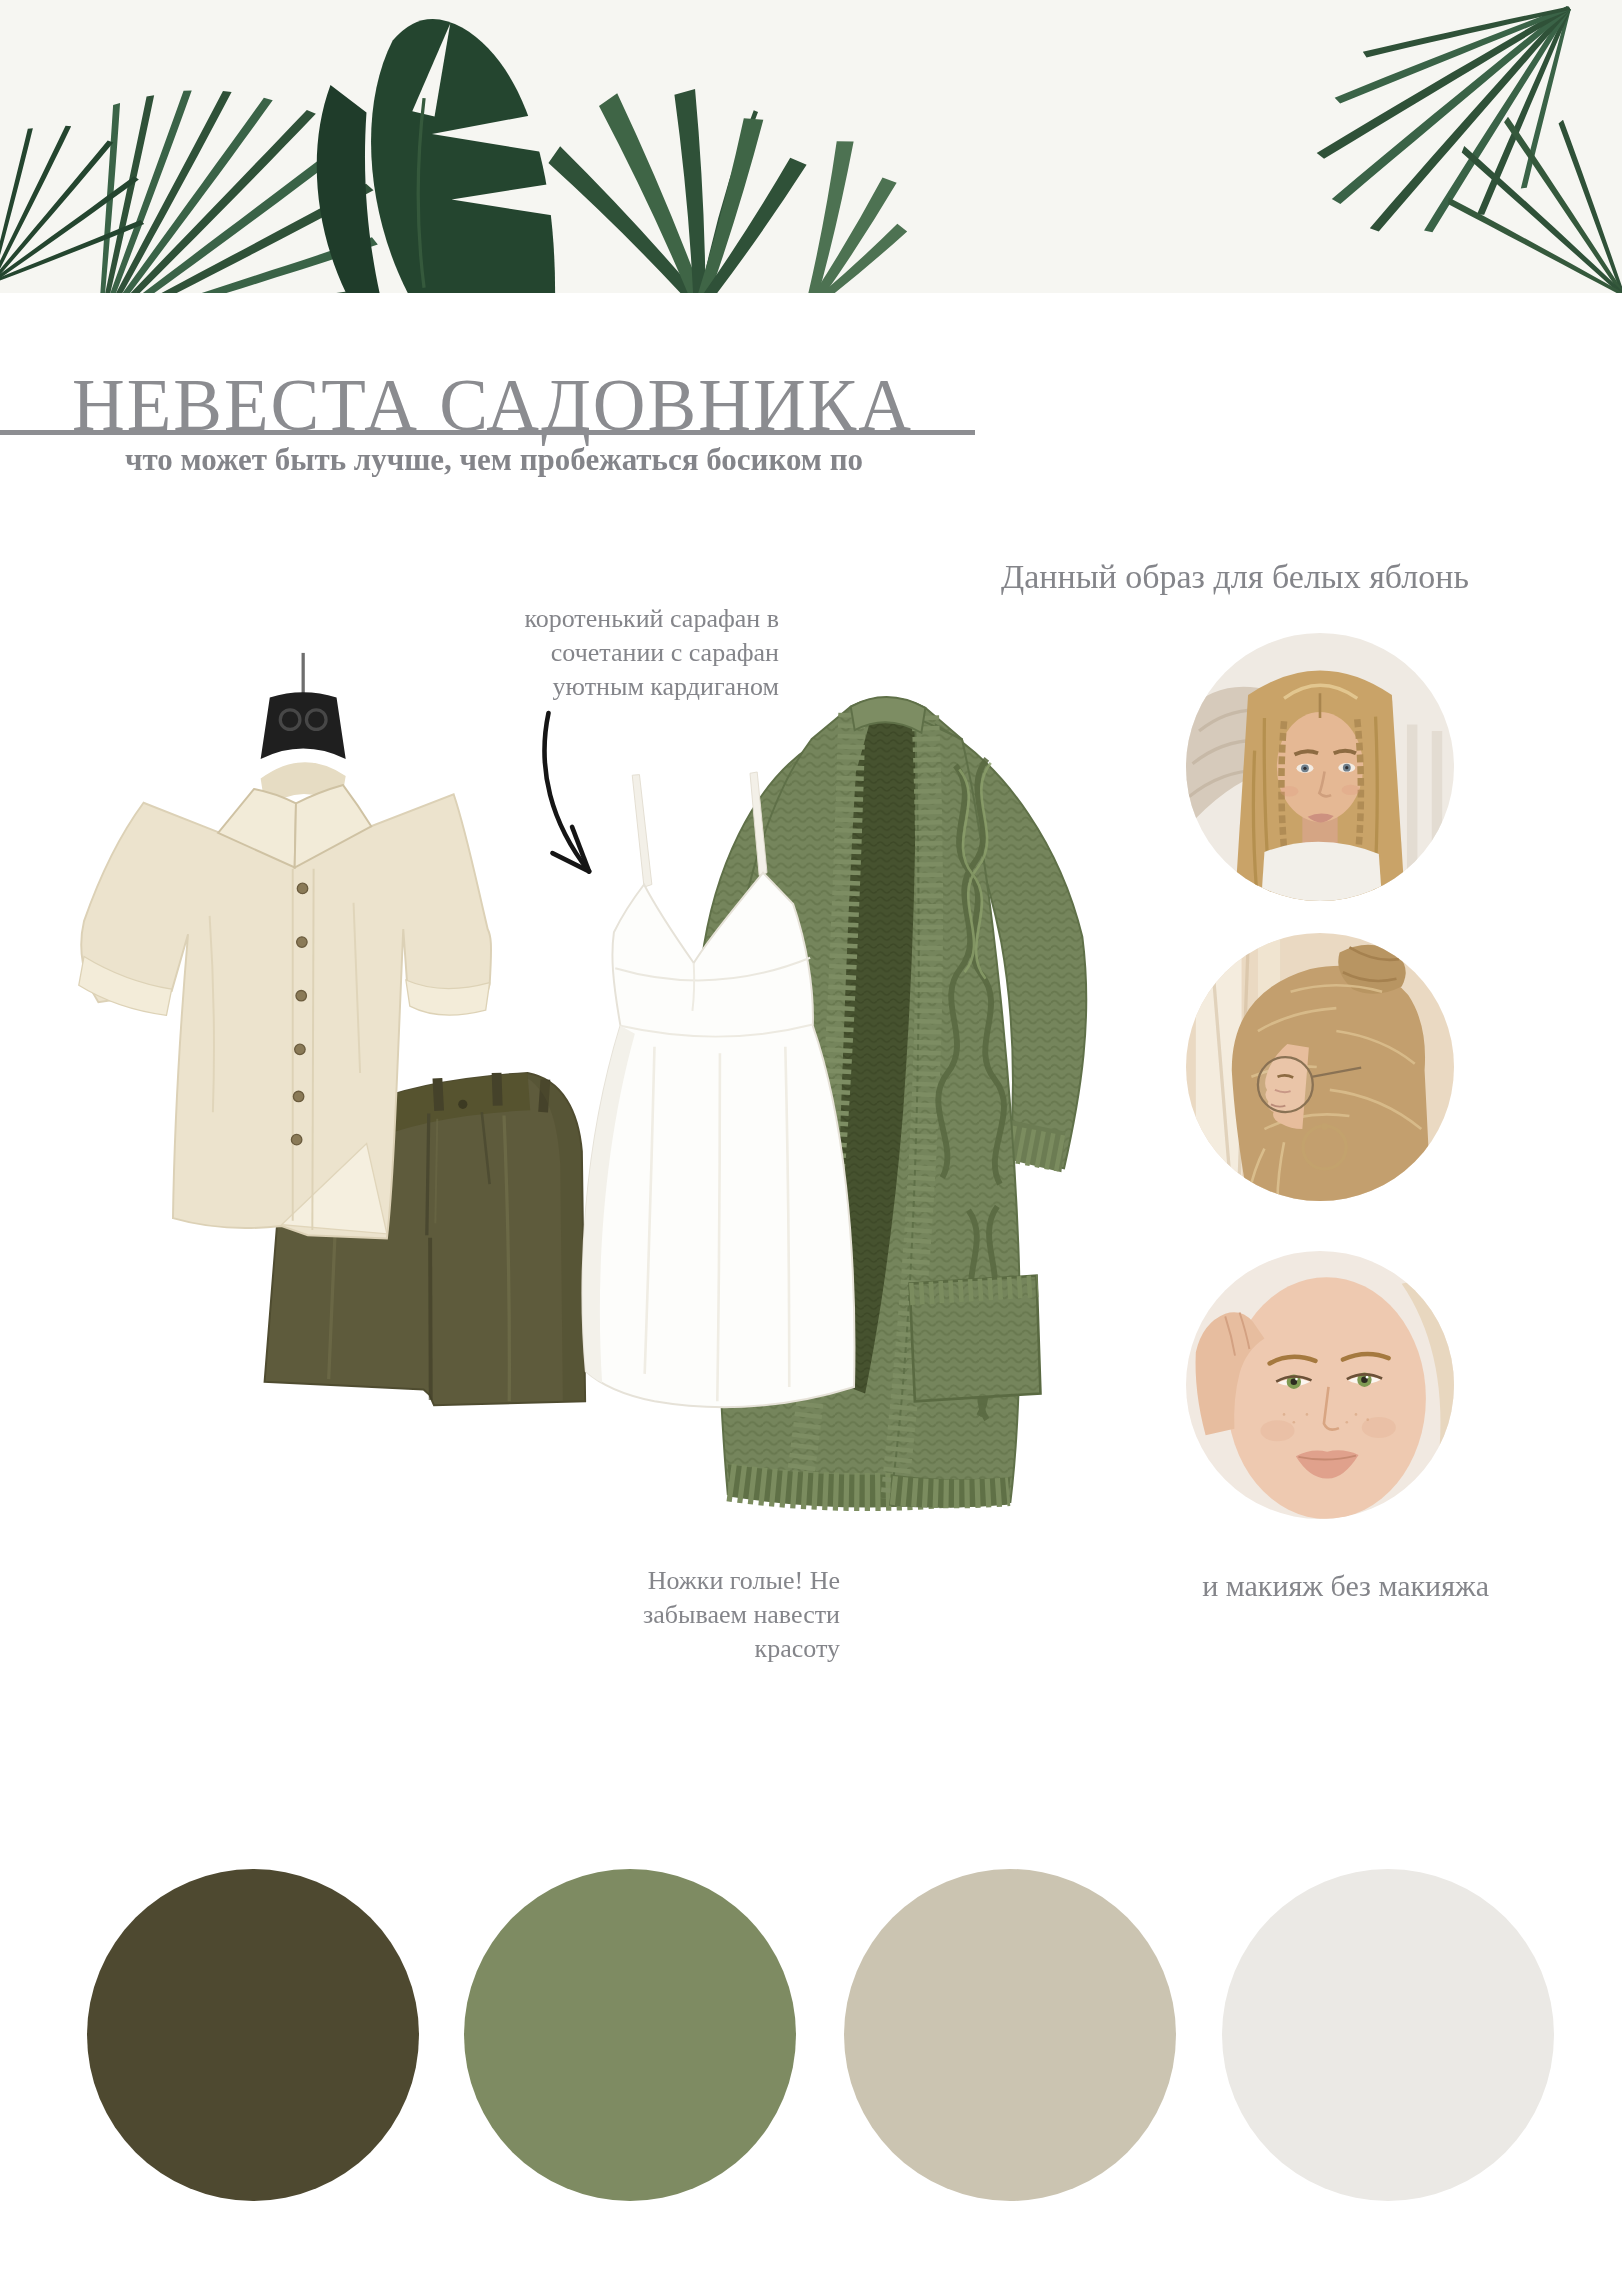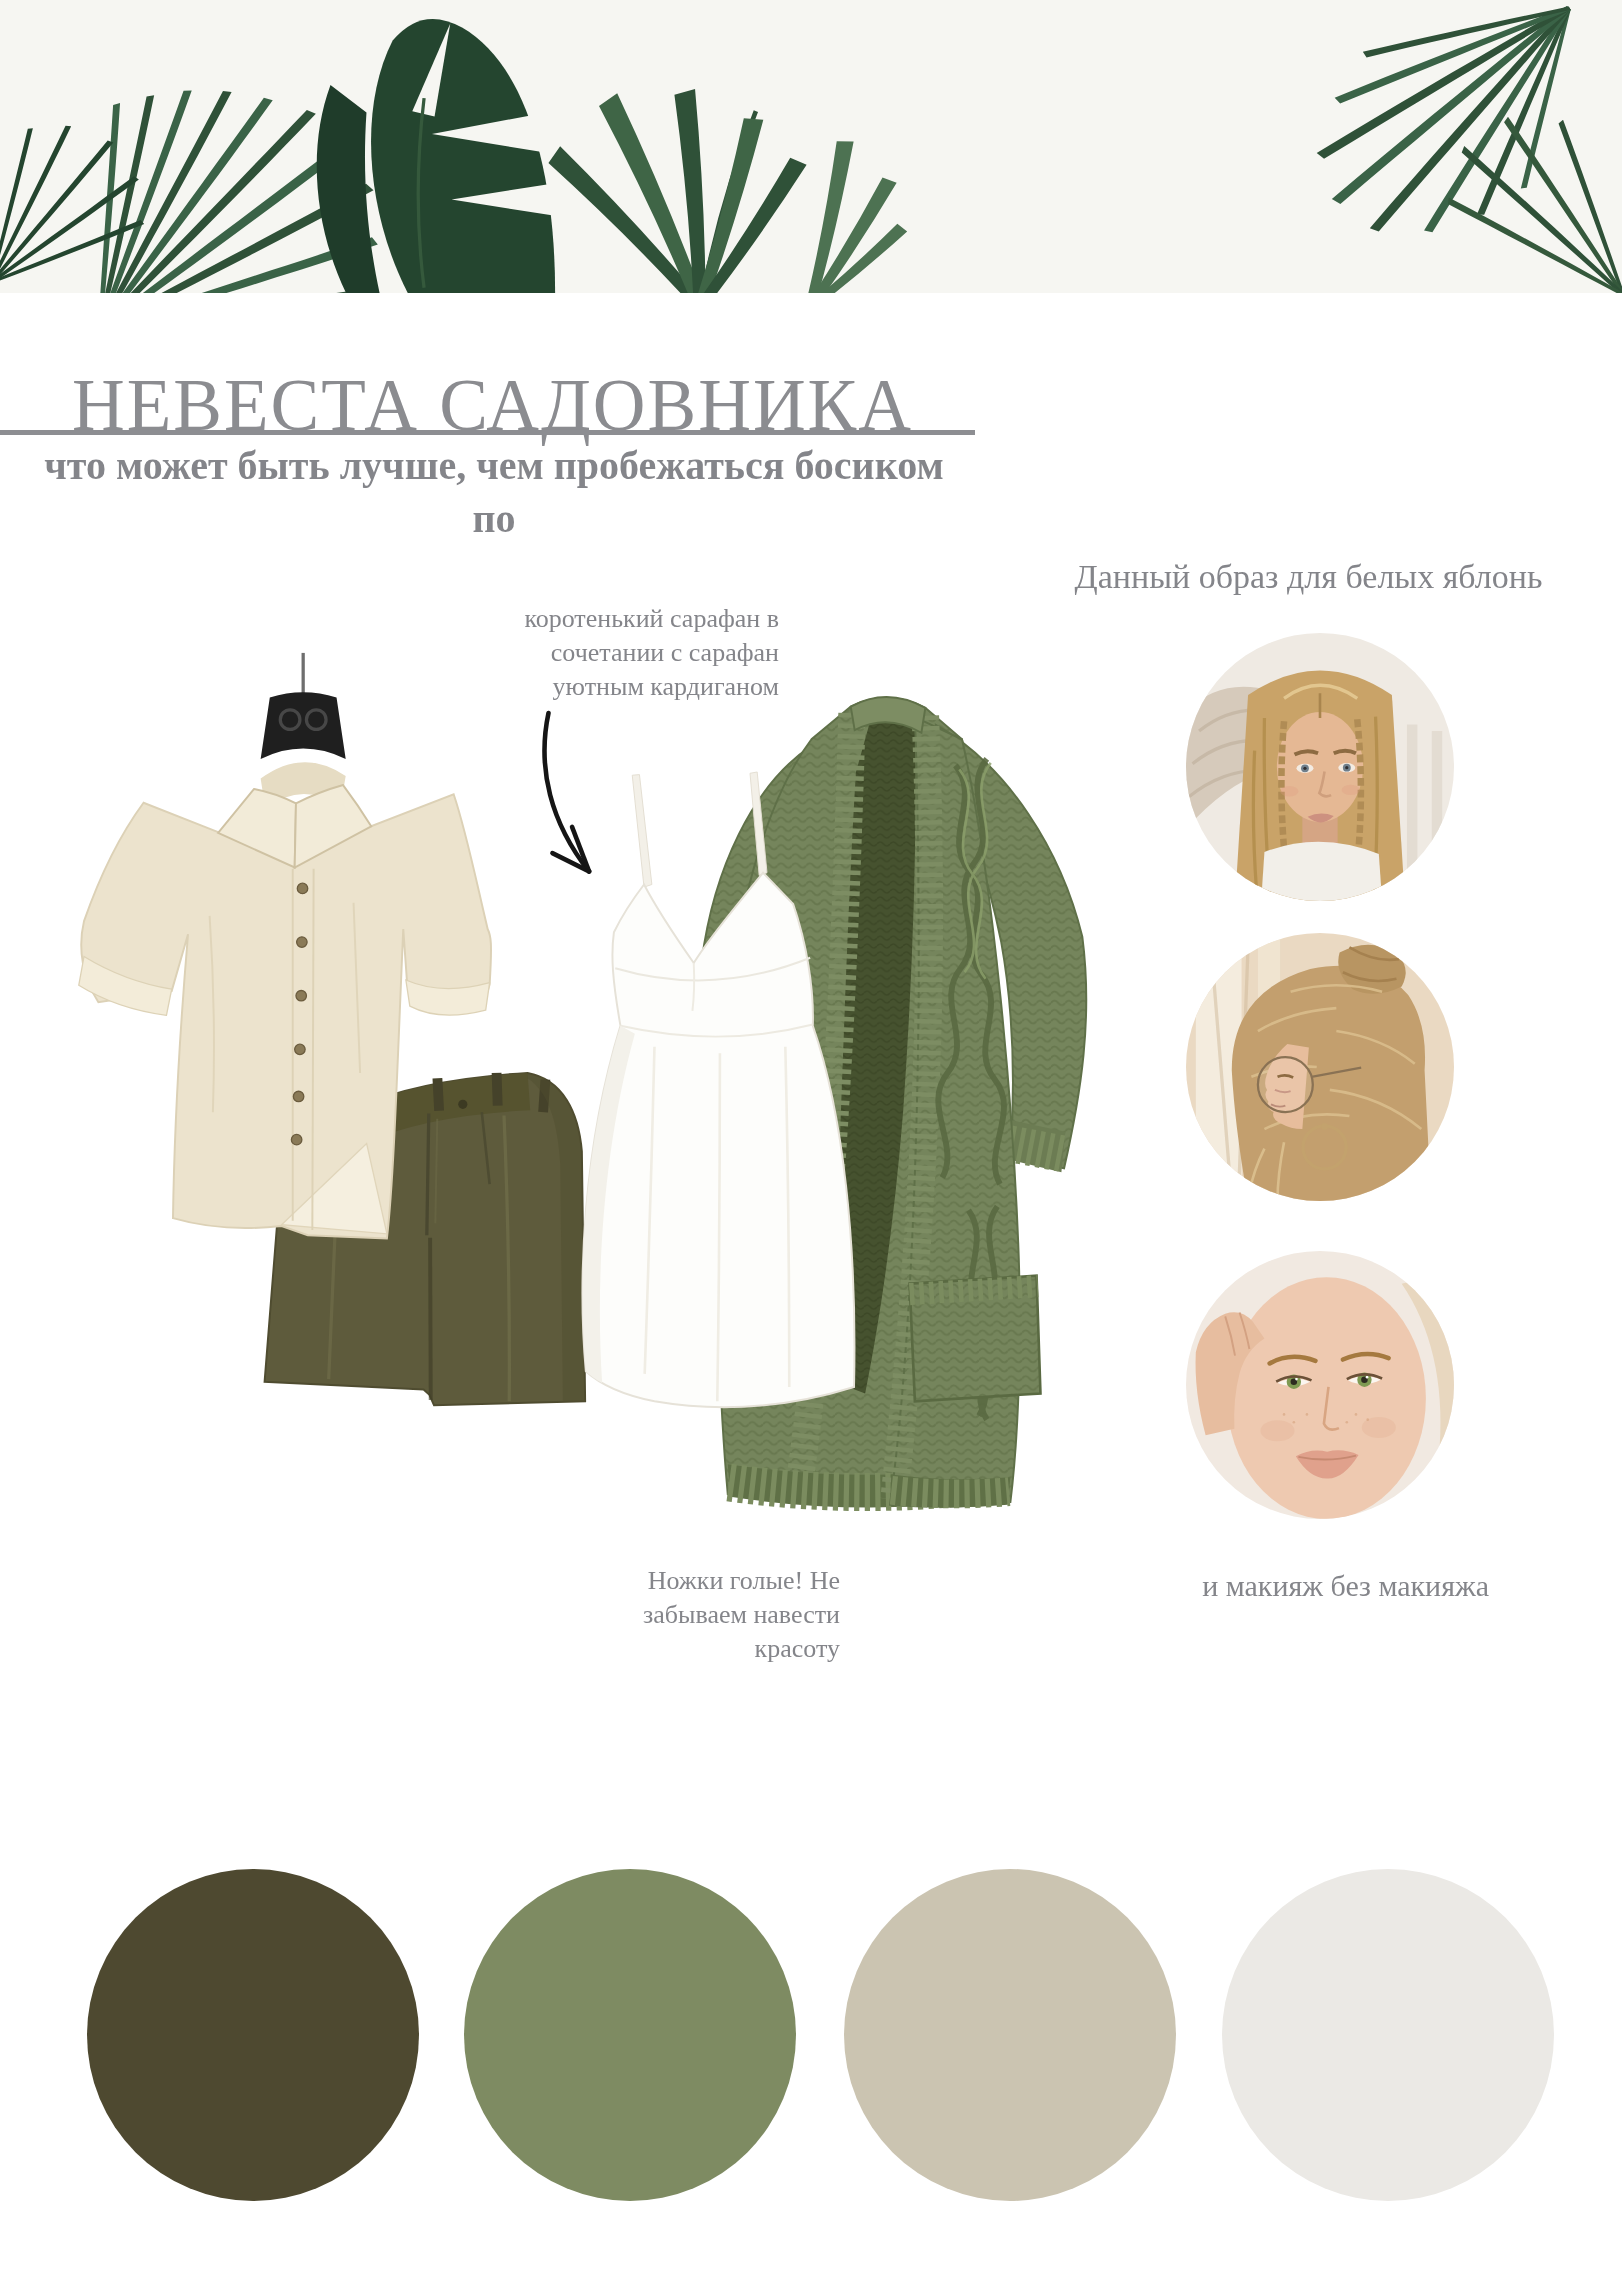--- a/index.html
+++ b/index.html
@@ -11,25 +11,25 @@
   .banner{position:absolute;left:0;top:0;width:1623px;height:293px;}
   .art{position:absolute;left:0;top:0;width:1623px;height:2295px;pointer-events:none;}
   .page-title{
     position:absolute;left:60px;top:357px;margin:12px;
     font-size:73px;font-weight:400;line-height:1;
     letter-spacing:2px;color:var(--title_gray);white-space:nowrap;
   }
   .title-rule{position:absolute;left:0;top:430px;width:975px;height:4.6px;background:var(--rule_gray);}
   .subtitle{
     position:absolute;left:36px;top:440px;width:916px;text-align:center;
-    font-size:40px;font-weight:700;line-height:1.32;color:var(--text_gray);
+    font-size:31px;font-weight:700;line-height:1.32;color:var(--text_gray);
   }
   .note{color:var(--text_gray);text-align:right;position:absolute;}
   .outfit-note{left:452px;top:602px;width:327px;font-size:26px;line-height:1.3;}
-  .look-heading{position:absolute;left:1001px;top:558px;width:615px;text-align:center;
+  .look-heading{position:absolute;left:1001px;top:558px;width:615px;
     font-size:34px;color:var(--text_gray);}
   .legs-note{left:559px;top:1564px;width:281px;font-size:26px;line-height:1.3;}
   .makeup-note{left:1129px;top:1533px;width:360px;font-size:30px;margin-top:36px;}
   .photo{position:absolute;left:1186px;width:268px;height:268px;border-radius:50%;overflow:hidden;}
   .photo svg{display:block;width:100%;height:100%;}
   .photo.p1{top:633px;} .photo.p2{top:933px;} .photo.p3{top:1251px;}
   .swatch{position:absolute;top:1869px;width:332px;height:332px;border-radius:50%;}
   .swatch.s1{left:87px;} .swatch.s2{left:464px;} .swatch.s3{left:844px;} .swatch.s4{left:1222px;}
 </style>
 </head>

